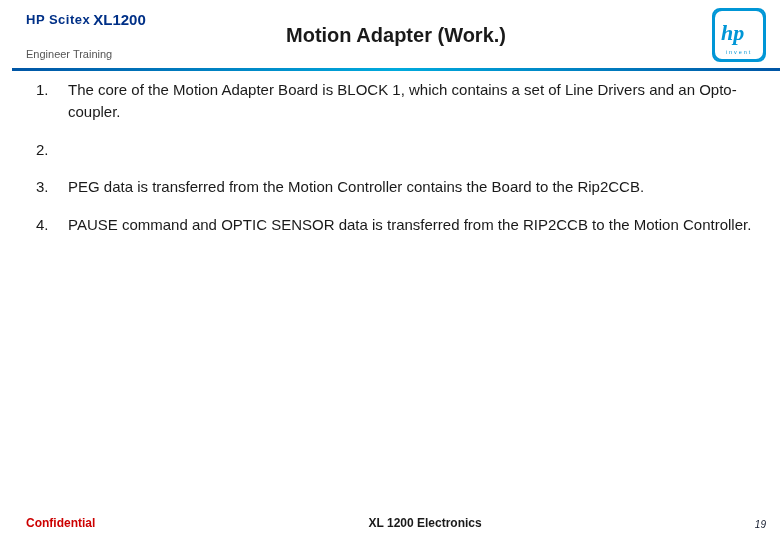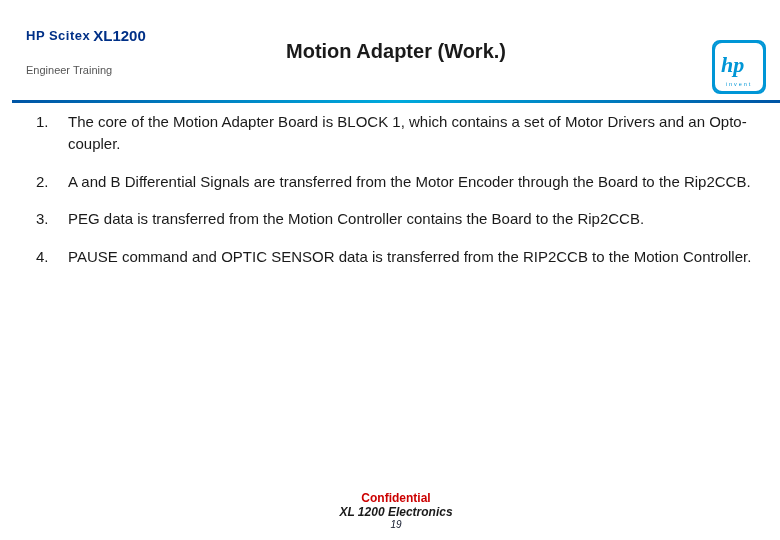--- a/index.html
+++ b/index.html
@@ -79,21 +79,20 @@
     .hp-logo-circle {
       width: 54px;
       height: 54px;
       border-radius: 8px;
       border: 2px solid #0096d6;
       display: flex;
       align-items: center;
       justify-content: center;
       background: #ffffff;
       position: relative;
-      margin-top: 32px;
     }
 
     
     .divider-line {
       height: 3px;
       background: linear-gradient(to right, #0055a5, #00aadd, #0055a5);
       margin: 6px 0 0 0;
     }
 
     
@@ -131,38 +130,36 @@
       font-weight: normal;
     }
 
     .list-text {
       flex: 1;
     }
 
     
     .footer {
       display: flex;
-      align-items: center;
+      align-items: flex-end;
       justify-content: space-between;
       padding: 10px 14px 10px 14px;
       border-top: none;
-      flex-direction: column;
     }
 
     .footer-confidential {
       font-size: 12px;
       color: #cc0000;
       font-weight: bold;
     }
 
     .footer-center {
       font-size: 12px;
       color: #1a1a1a;
       font-weight: bold;
-      font-style: italic;
     }
 
     .footer-page {
       font-size: 10px;
       color: #0f172a;
       font-style: italic;
     }
   </style>
 </head>
 <body>
@@ -194,26 +191,25 @@
 
   </div>
 
   <div class="divider-line"></div>
 
 
   <div class="content">
 
     <div class="list-item">
       <span class="list-number">1.</span>
-      <span class="list-text">The core of the Motion Adapter Board is BLOCK 1, which contains a set of Motor Drivers and an Opto-coupler.</span>
+      <span class="list-text">The core of the Motion Adapter Board is BLOCK 1, which contains a set of Line Drivers and an Opto-coupler.</span>
     </div>
 
     <div class="list-item">
       <span class="list-number">2.</span>
-      <span class="list-text">A and B Differential Signals are transferred from the Motor Encoder through the Board to the Rip2CCB.</span>
     </div>
 
     <div class="list-item">
       <span class="list-number">3.</span>
       <span class="list-text">PEG data is transferred from the Motion Controller contains the Board to the Rip2CCB.</span>
     </div>
 
     <div class="list-item">
       <span class="list-number">4.</span>
       <span class="list-text">PAUSE command and OPTIC SENSOR data is transferred from the RIP2CCB to the Motion Controller.</span>

